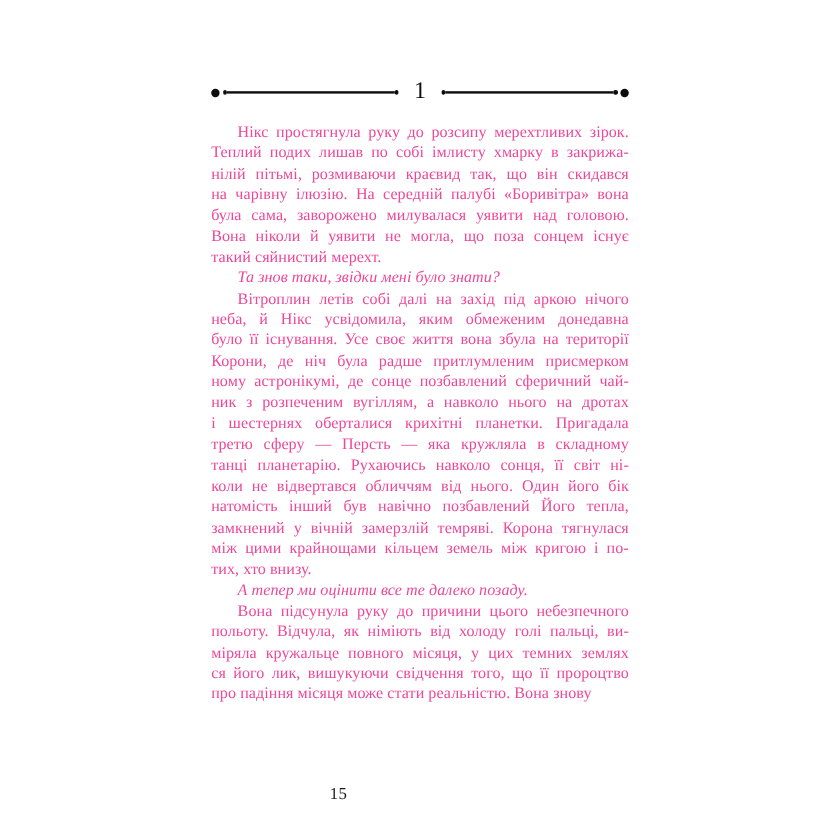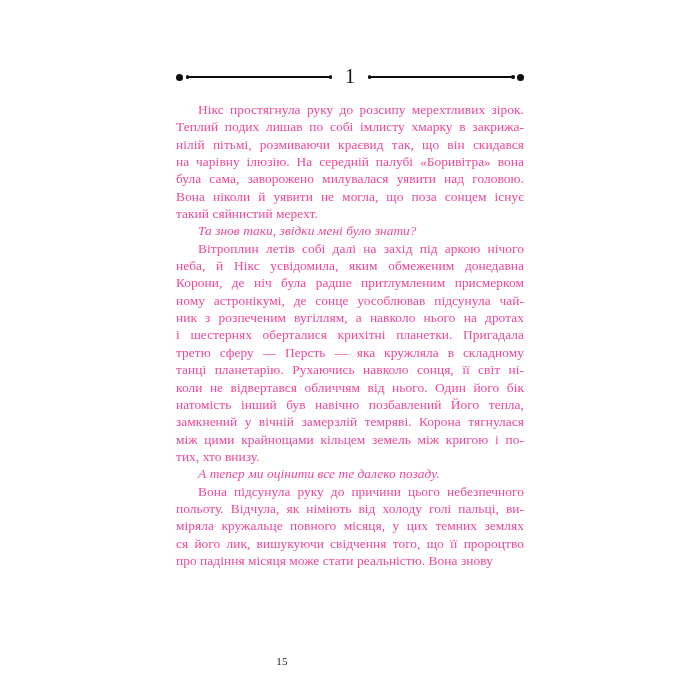--- a/index.html
+++ b/index.html
@@ -113,21 +113,21 @@
     text-align-last: left;
   }
 
   
   .folio {
     position: absolute;
     left: 0;
     top: 655px;
     width: 564px;
     text-align: center;
-    font-size: 11px;
+    font-size: 14px;
     color: #1a1a1a;
     font-family: "Liberation Serif", "DejaVu Serif", serif;
     letter-spacing: 0.3px;
   }
 </style>
 </head>
 <body>
 
 <div class="page">
 
@@ -155,22 +155,23 @@
       <div class="para indent forcejust">Нікс простягнула руку до розсипу мерехтливих зірок.</div>
       <div class="para forcejust">Теплий подих лишав по собі імлисту хмарку в закрижа-</div>
       <div class="para forcejust">нілій пітьмі, розмиваючи краєвид так, що він скидався</div>
       <div class="para forcejust">на чарівну ілюзію. На середній палубі «Боривітра» вона</div>
       <div class="para forcejust">була сама, заворожено милувалася уявити над головою.</div>
       <div class="para forcejust">Вона ніколи й уявити не могла, що поза сонцем існує</div>
       <div class="para lastline-left">такий сяйнистий мерехт.</div>
       <div class="para italic lastline-left">Та знов таки, звідки мені було знати?</div>
       <div class="para indent forcejust">Вітроплин летів собі далі на захід під аркою нічого</div>
       <div class="para forcejust">неба, й Нікс усвідомила, яким обмеженим донедавна</div>
+      <div class="para forcejust">було її існування. Усе своє життя вона збула на території</div>
       <div class="para forcejust">Корони, де ніч була радше притлумленим присмерком</div>
-      <div class="para forcejust">ному астронікумі, де сонце уособлював підсунула чай-</div>
+      <div class="para forcejust">ному астронікумі, де сонце позбавлений сферичний чай-</div>
       <div class="para forcejust">ник з розпеченим вугіллям, а навколо нього на дротах</div>
       <div class="para forcejust">і шестернях оберталися крихітні планетки. Пригадала</div>
       <div class="para forcejust">третю сферу — Персть — яка кружляла в складному</div>
       <div class="para forcejust">танці планетарію. Рухаючись навколо сонця, її світ ні-</div>
       <div class="para forcejust">коли не відвертався обличчям від нього. Один його бік</div>
       <div class="para forcejust">натомість інший був навічно позбавлений Його тепла,</div>
       <div class="para forcejust">замкнений у вічній замерзлій темряві. Корона тягнулася</div>
       <div class="para forcejust">між цими крайнощами кільцем земель між кригою і по-</div>
       <div class="para lastline-left">тих, хто внизу.</div>
       <div class="para italic lastline-left">А тепер ми оцінити все те далеко позаду.</div>

